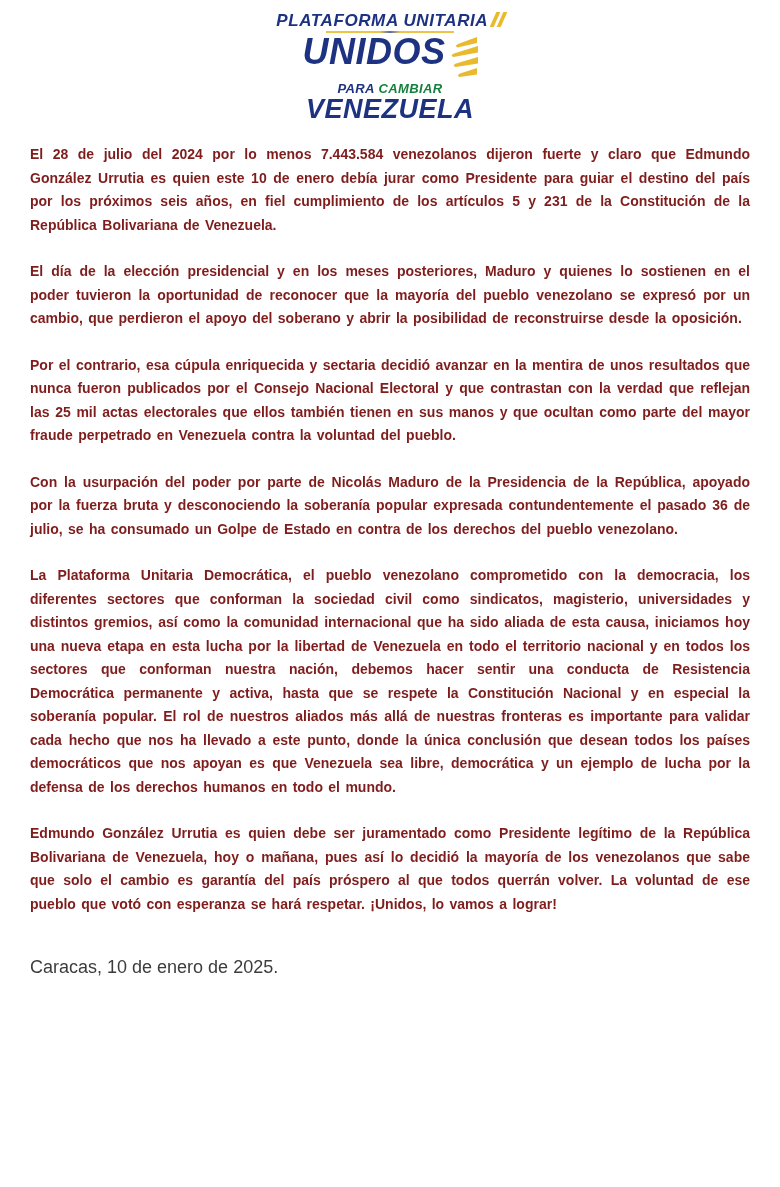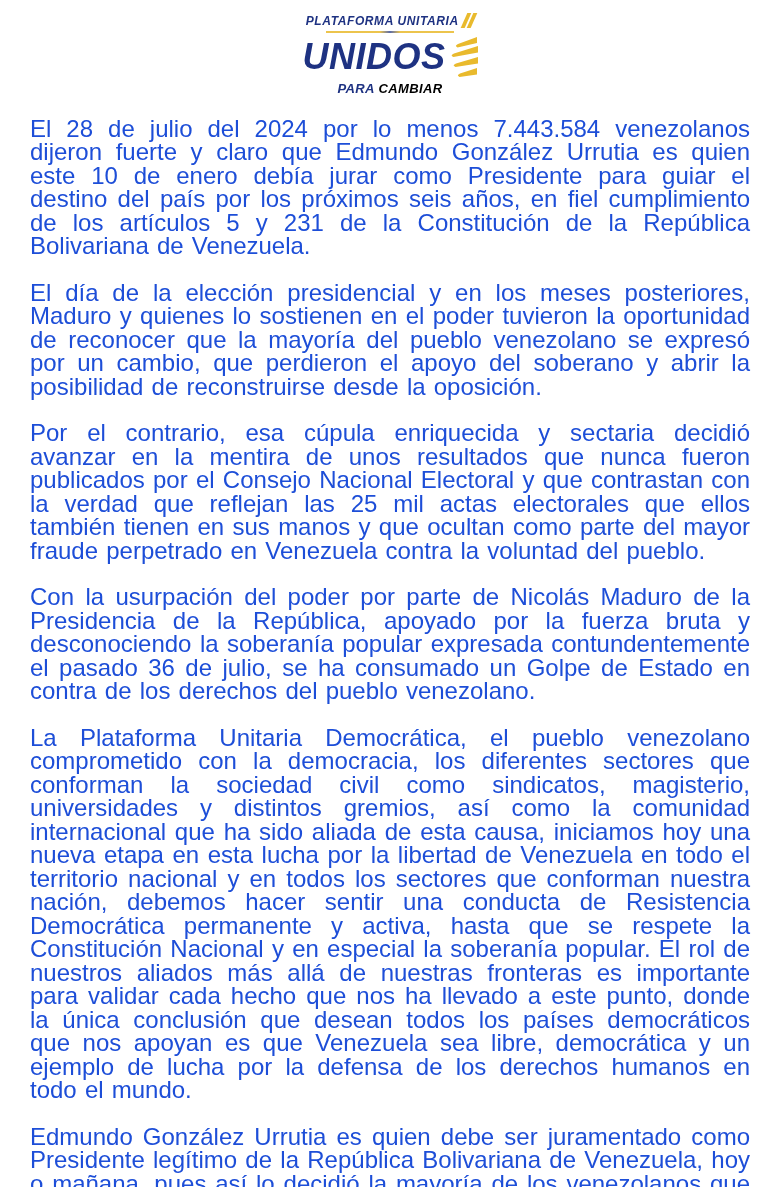--- a/index.html
+++ b/index.html
@@ -30,21 +30,21 @@
     text-align: center;
     line-height: 1;
   }
   .logo-top-row {
     display: inline-flex;
     align-items: center;
     gap: 3px;
     justify-content: center;
   }
   .logo-top-line {
-    font-size: 12px;
+    font-size: 17px;
     font-weight: bold;
     font-style: italic;
     letter-spacing: 0.6px;
     color: #1e3282;
     white-space: nowrap;
   }
   .logo-slashes {
     display: inline-flex;
     gap: 2.5px;
     margin-left: 2px;
@@ -59,21 +59,20 @@
   }
   .logo-underline {
     height: 2px;
     margin: 2px auto 1px auto;
     width: 128px;
     background: linear-gradient(90deg, #e9ba2d 0%, #e9ba2d 42%, #3a4f9b 50%, #e9ba2d 58%, #e9ba2d 100%);
     opacity: 0.85;
   }
   .logo-main-row {
     display: inline-flex;
-    align-items: center;
     justify-content: center;
     position: relative;
   }
   .logo-unidos {
     font-size: 36px;
     font-weight: bold;
     font-style: italic;
     letter-spacing: 0.5px;
     color: #1e3282;
     line-height: 1;
@@ -84,47 +83,48 @@
   }
   .logo-sub-row {
     font-size: 13px;
     font-weight: bold;
     font-style: italic;
     letter-spacing: 0.4px;
     color: #1e3282;
     margin-top: 2px;
     white-space: nowrap;
   }
-  .logo-sub-red { color: #000000; font-style: italic; }
+  .logo-sub-red { color: #15803d; font-style: italic; }
   .logo-venezuela {
     font-size: 27px;
     font-weight: bold;
     font-style: italic;
     letter-spacing: 0.5px;
     color: #1e3282;
     margin-top: 1px;
   }
 
   
   .doc-title {
     font-size: 19.5px;
     font-weight: bold;
     color: #1f1f1f;
     text-align: center;
     line-height: 27px;
     margin: 22px auto 24px auto;
     max-width: 712px;
   }
   .doc-paragraph {
-    font-size: 24px;
+    font-size: 14px;
     line-height: 23.5px;
     text-align: justify;
-    color: #1d4ed8;
+    color: #7f1d1d;
     margin-bottom: 23px;
     word-spacing: 1.5px;
+    font-weight: bold;
   }
   .doc-dateline {
     font-size: 18px;
     line-height: 23.5px;
     text-align: left;
     color: #3c3c3c;
     margin-top: 40px;
   }
 </style>
 </head>
@@ -150,20 +150,21 @@
             <path d="M30 10 L6 17.5 q-4.5 1.8 -0.5 3.5 L30 16.5 Z"></path>
             <path d="M30 21 L8 27.5 q-4.5 1.8 -0.5 3.4 L30 27.5 Z"></path>
             <path d="M29 32 L12 37.5 q-4 1.8 -0.5 3.4 L29 38.5 Z"></path>
           </g>
         </svg>
       </div>
       <div class="logo-sub-row">
         <span>PARA</span>
         <span class="logo-sub-red">CAMBIAR</span>
       </div>
+      <div class="logo-venezuela">VENEZUELA</div>
     </div>
   </header>
 
   <main>
 
     <p class="doc-paragraph">El 28 de julio del 2024 por lo menos 7.443.584 venezolanos dijeron fuerte y claro que Edmundo González Urrutia es quien este 10 de enero debía jurar como Presidente para guiar el destino del país por los próximos seis años, en fiel cumplimiento de los artículos 5 y 231 de la Constitución de la República Bolivariana de Venezuela.</p>
     <p class="doc-paragraph">El día de la elección presidencial y en los meses posteriores, Maduro y quienes lo sostienen en el poder tuvieron la oportunidad de reconocer que la mayoría del pueblo venezolano se expresó por un cambio, que perdieron el apoyo del soberano y abrir la posibilidad de reconstruirse desde la oposición.</p>
     <p class="doc-paragraph">Por el contrario, esa cúpula enriquecida y sectaria decidió avanzar en la mentira de unos resultados que nunca fueron publicados por el Consejo Nacional Electoral y que contrastan con la verdad que reflejan las 25 mil actas electorales que ellos también tienen en sus manos y que ocultan como parte del mayor fraude perpetrado en Venezuela contra la voluntad del pueblo.</p>
     <p class="doc-paragraph">Con la usurpación del poder por parte de Nicolás Maduro de la Presidencia de la República, apoyado por la fuerza bruta y desconociendo la soberanía popular expresada contundentemente el pasado 36 de julio, se ha consumado un Golpe de Estado en contra de los derechos del pueblo venezolano.</p>
     <p class="doc-paragraph">La Plataforma Unitaria Democrática, el pueblo venezolano comprometido con la democracia, los diferentes sectores que conforman la sociedad civil como sindicatos, magisterio, universidades y distintos gremios, así como la comunidad internacional que ha sido aliada de esta causa, iniciamos hoy una nueva etapa en esta lucha por la libertad de Venezuela en todo el territorio nacional y en todos los sectores que conforman nuestra nación, debemos hacer sentir una conducta de Resistencia Democrática permanente y activa, hasta que se respete la Constitución Nacional y en especial la soberanía popular. El rol de nuestros aliados más allá de nuestras fronteras es importante para validar cada hecho que nos ha llevado a este punto, donde la única conclusión que desean todos los países democráticos que nos apoyan es que Venezuela sea libre, democrática y un ejemplo de lucha por la defensa de los derechos humanos en todo el mundo.</p>

